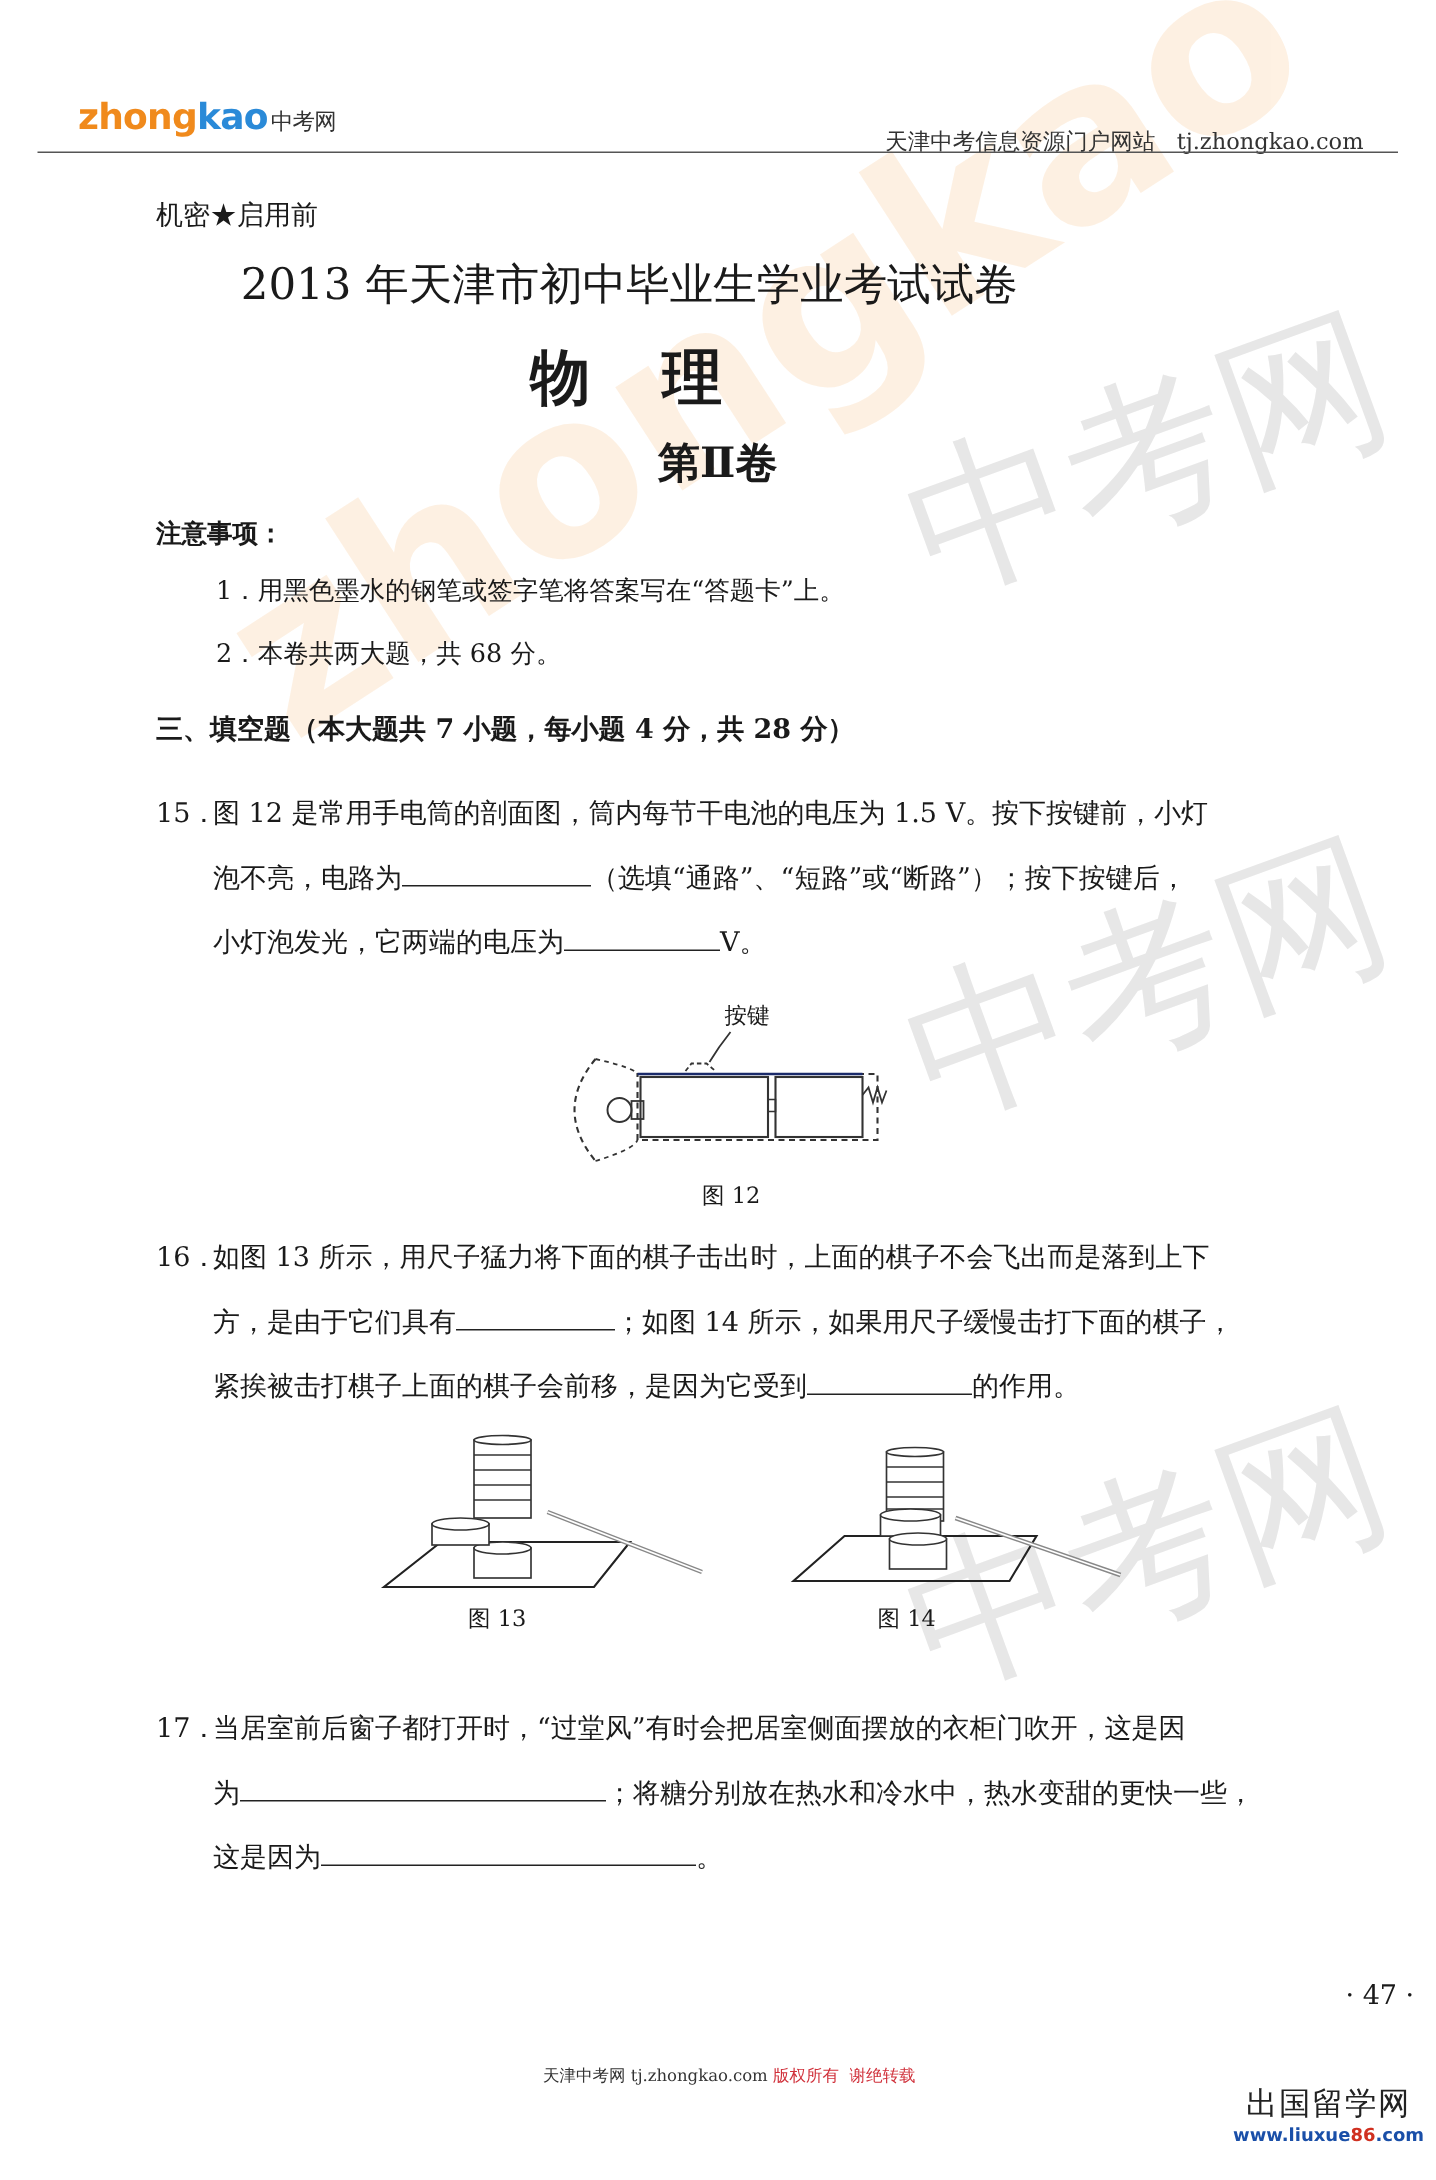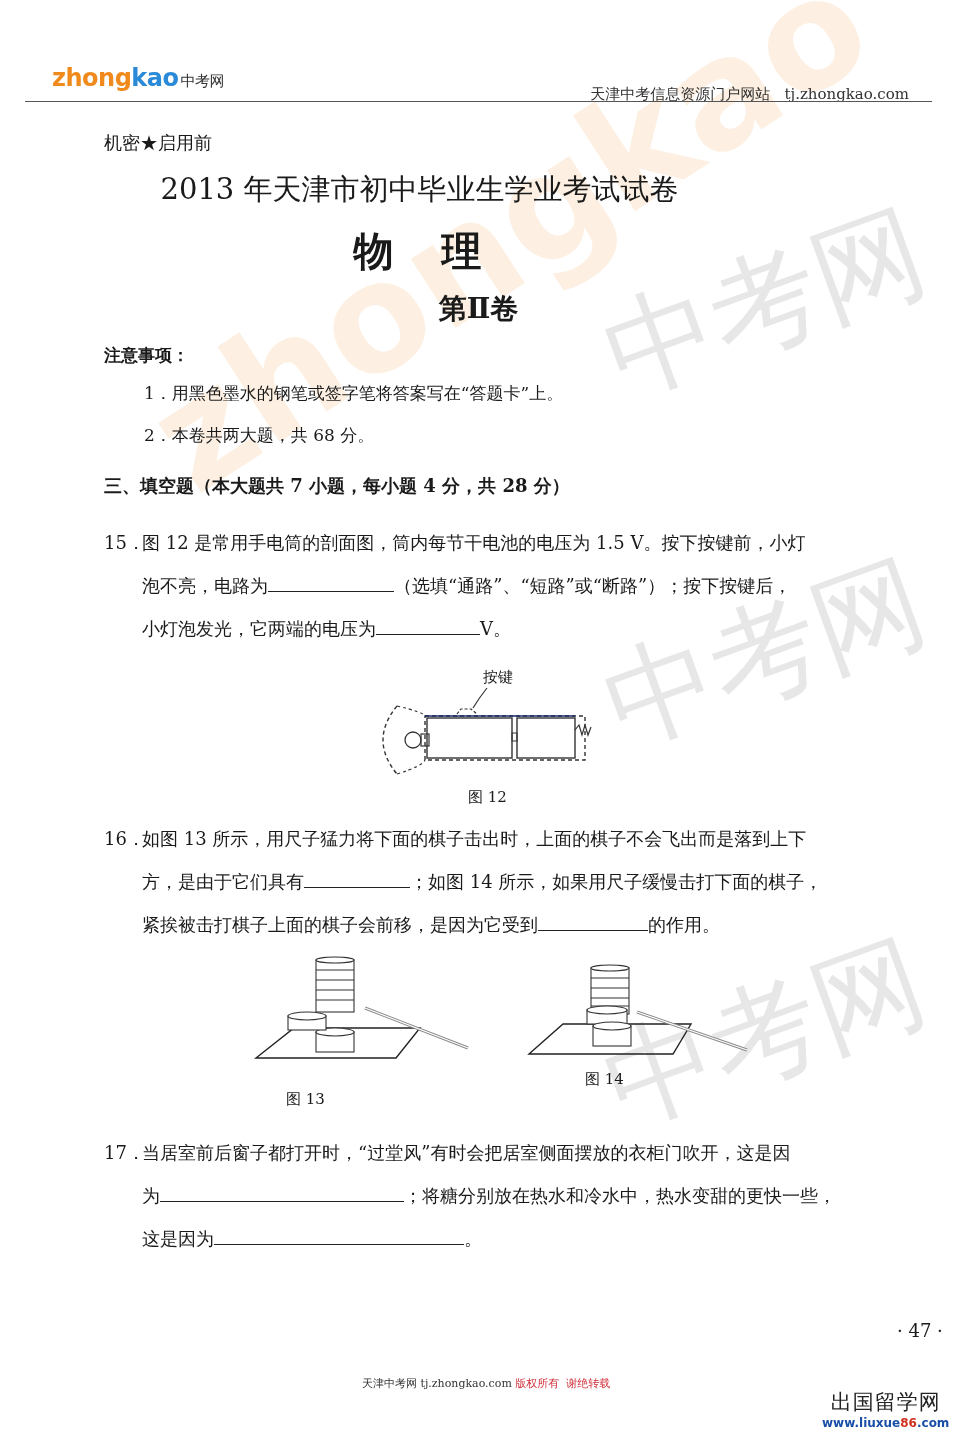--- a/index.html
+++ b/index.html
@@ -108,21 +108,21 @@
       <line x1="66" y1="40" x2="104" y2="40"></line>
         <line x1="66" y1="50" x2="104" y2="50"></line>
       <rect x="66" y="82" width="38" height="20"></rect>
         <ellipse cx="85" cy="82" rx="19" ry="4"></ellipse>
       <rect x="38" y="66" width="38" height="14"></rect>
         <ellipse cx="57" cy="66" rx="19" ry="4"></ellipse>
     </g>
     <line x1="115" y1="58" x2="218" y2="98" stroke="#888" stroke-width="3"></line>
     <line x1="115" y1="58" x2="218" y2="98" stroke="#fff" stroke-width="1.2"></line>
   </svg>
-  <span class="abs caption" style="left:36px;top:120px;margin-top:20px;">图 13</span>
+  <span class="abs caption" style="left:62px;top:120px;">图 13</span>
 </div>
 
 <div class="abs" style="left:525px;top:950px;width:240px;height:145px;">
   <svg class="abs" style="left:0;top:0;" width="240" height="115" viewBox="0 0 240 115">
     <polygon points="4,104 148,104 166,74 38,74" fill="none" stroke="#222" stroke-width="1.4"></polygon>
     <g fill="#fff" stroke="#333" stroke-width="1.1">
       <rect x="66" y="18" width="38" height="46"></rect>
         <ellipse cx="85" cy="18" rx="19" ry="3"></ellipse>
       <line x1="66" y1="28" x2="104" y2="28"></line>
         <line x1="66" y1="38" x2="104" y2="38"></line>

